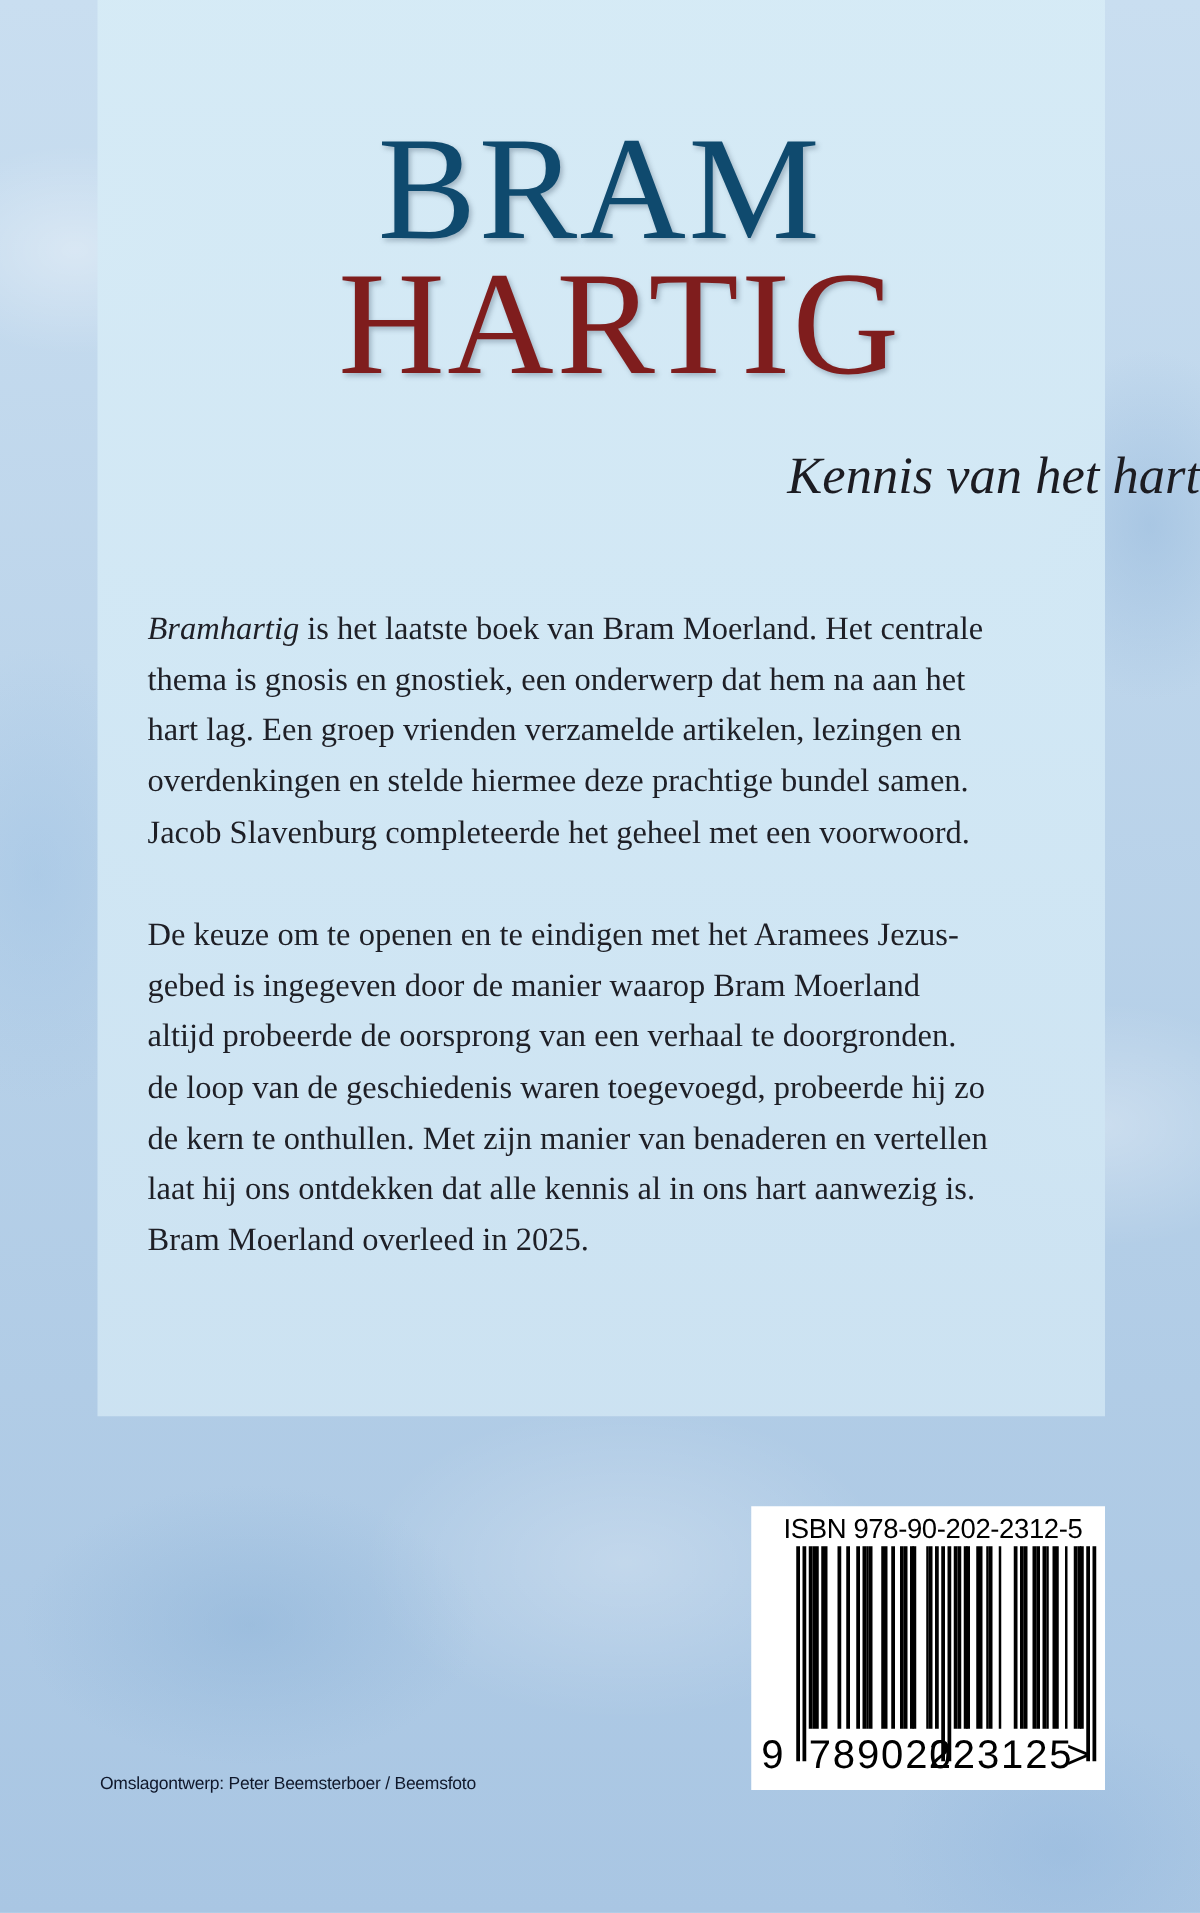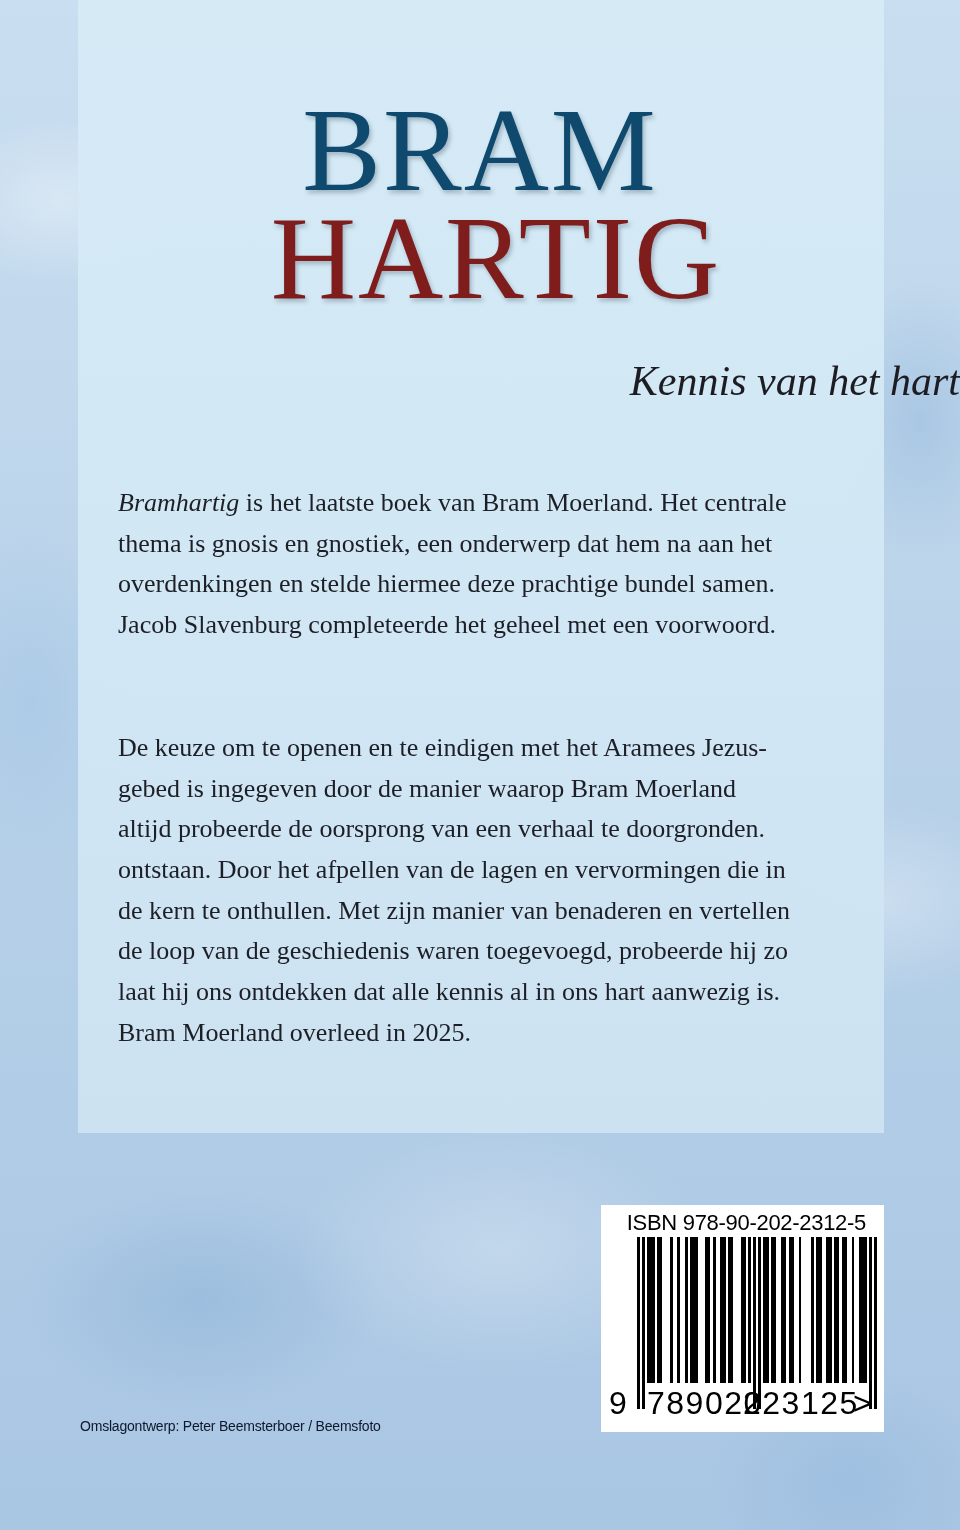--- a/index.html
+++ b/index.html
@@ -72,31 +72,31 @@
 
 <div class="panel"></div>
 
 <div class="title title-1">BRAM</div>
 <div class="title title-2">HARTIG</div>
 <div class="subtitle">Kennis van het hart</div>
 
 <div class="body-text p1">
   <div class="line"><i>Bramhartig</i><span> is het laatste boek van Bram Moerland. Het centrale</span></div>
   <div class="line">thema is gnosis en gnostiek, een onderwerp dat hem na aan het</div>
+  <div class="line">hart lag. Een groep vrienden verzamelde artikelen, lezingen en</div>
   <div class="line">overdenkingen en stelde hiermee deze prachtige bundel samen.</div>
   <div class="line">Jacob Slavenburg completeerde het geheel met een voorwoord.</div>
 </div>
 
 <div class="body-text p2">
   <div class="line">De keuze om te openen en te eindigen met het Aramees Jezus-</div>
   <div class="line">gebed is ingegeven door de manier waarop Bram Moerland</div>
   <div class="line">altijd probeerde de oorsprong van een verhaal te doorgronden.</div>
-  <div class="line">ontstaan. Door het afpellen van de lagen en vervormingen die in</div>
+  <div class="line">de loop van de geschiedenis waren toegevoegd, probeerde hij zo</div>
   <div class="line">de kern te onthullen. Met zijn manier van benaderen en vertellen</div>
-  <div class="line">de loop van de geschiedenis waren toegevoegd, probeerde hij zo</div>
   <div class="line">laat hij ons ontdekken dat alle kennis al in ons hart aanwezig is.</div>
   <div class="line">Bram Moerland overleed in 2025.</div>
 </div>
 
 <div class="barcode-box">
   <div class="isbn-label">ISBN 978-90-202-2312-5</div>
   <div class="bars" id="bars">
       <div class="bar" style="left: 0px; width: 2.72632px; height: 172px;"></div>
       <div class="bar" style="left: 5.05263px; width: 2.72632px; height: 172px;"></div>
       <div class="bar" style="left: 10.1053px; width: 2.72632px; height: 146px;"></div>

